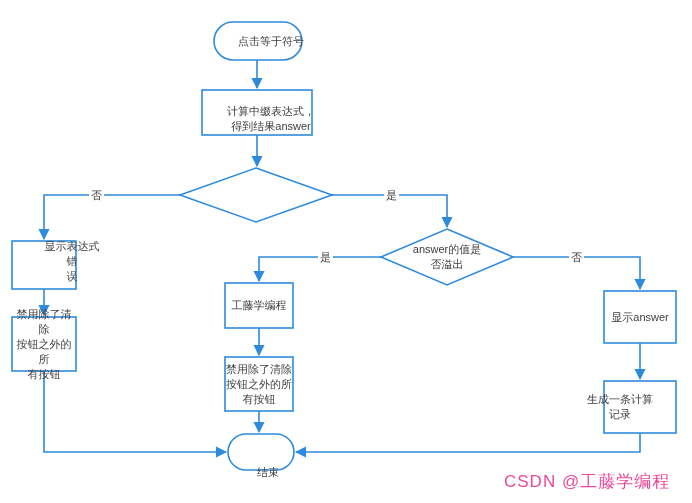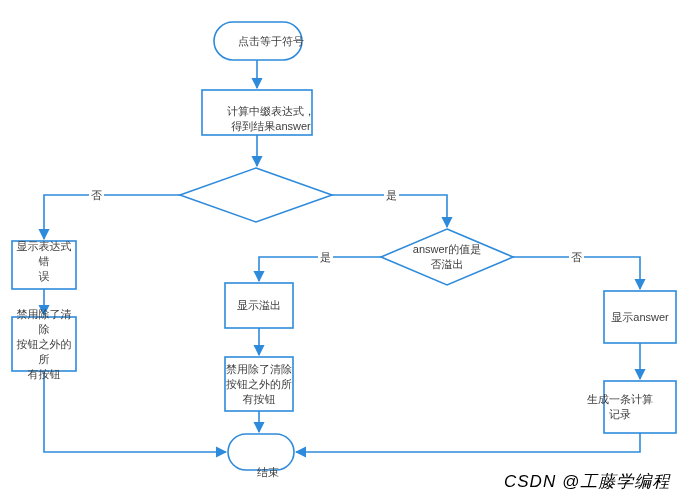--- a/index.html
+++ b/index.html
@@ -43,26 +43,25 @@
     color: #3d3d3d;
     font-size: 11px;
     line-height: 12px;
     background: #ffffff;
     padding: 0 2px;
     text-align: center;
     pointer-events: none;
   }
   .watermark {
     position: absolute;
-    color: #000000;
+    color: #ec4899;
     font-size: 17px;
     letter-spacing: 1px;
     white-space: nowrap;
     font-family: "Liberation Sans", "DejaVu Sans", sans-serif;
-    font-style: italic;
   }
 </style>
 </head>
 <body>
 
 <div id="canvas">
 
   <svg id="flow-svg" viewBox="0 0 692 503" xmlns="http://www.w3.org/2000/svg">
     <defs>
       <marker id="arrow" viewBox="0 0 10 10" refX="9" refY="5" markerWidth="7" markerHeight="7" orient="auto-start-reverse">
@@ -144,28 +143,28 @@
 
   <div class="node-label" style="left:227px; top:22px; width:88px; height:38px;">点击等于符号</div>
 
   <div class="node-label" style="left:216px; top:90px; width:110px; height:58px;text-align:center;">计算中缀表达式，
 得到结果answer</div>
 
 
   <div class="node-label" style="left:397px; top:240px; width:100px; height:34px;">answer的值是
 否溢出</div>
 
-  <div class="node-label" style="left:12px; top:241px; width:64px; height:40px;">显示表达式错
+  <div class="node-label" style="left:12px; top:241px; width:64px; height:40px;padding-left:28px;">显示表达式错
 误</div>
 
   <div class="node-label" style="left:12px; top:317px; width:64px; height:54px;">禁用除了清除
 按钮之外的所
 有按钮</div>
 
-  <div class="node-label" style="left:225px; top:283px; width:68px; height:45px;">显示溢出</div>
+  <div class="node-label" style="left:225px; top:283px; width:68px; height:45px;">工藤学编程</div>
 
   <div class="node-label" style="left:225px; top:357px; width:68px; height:54px;">禁用除了清除
 按钮之外的所
 有按钮</div>
 
   <div class="node-label" style="left:604px; top:291px; width:72px; height:52px;">显示answer</div>
 
   <div class="node-label" style="left:584px; top:381px; width:72px; height:52px;">生成一条计算
 记录</div>
 

